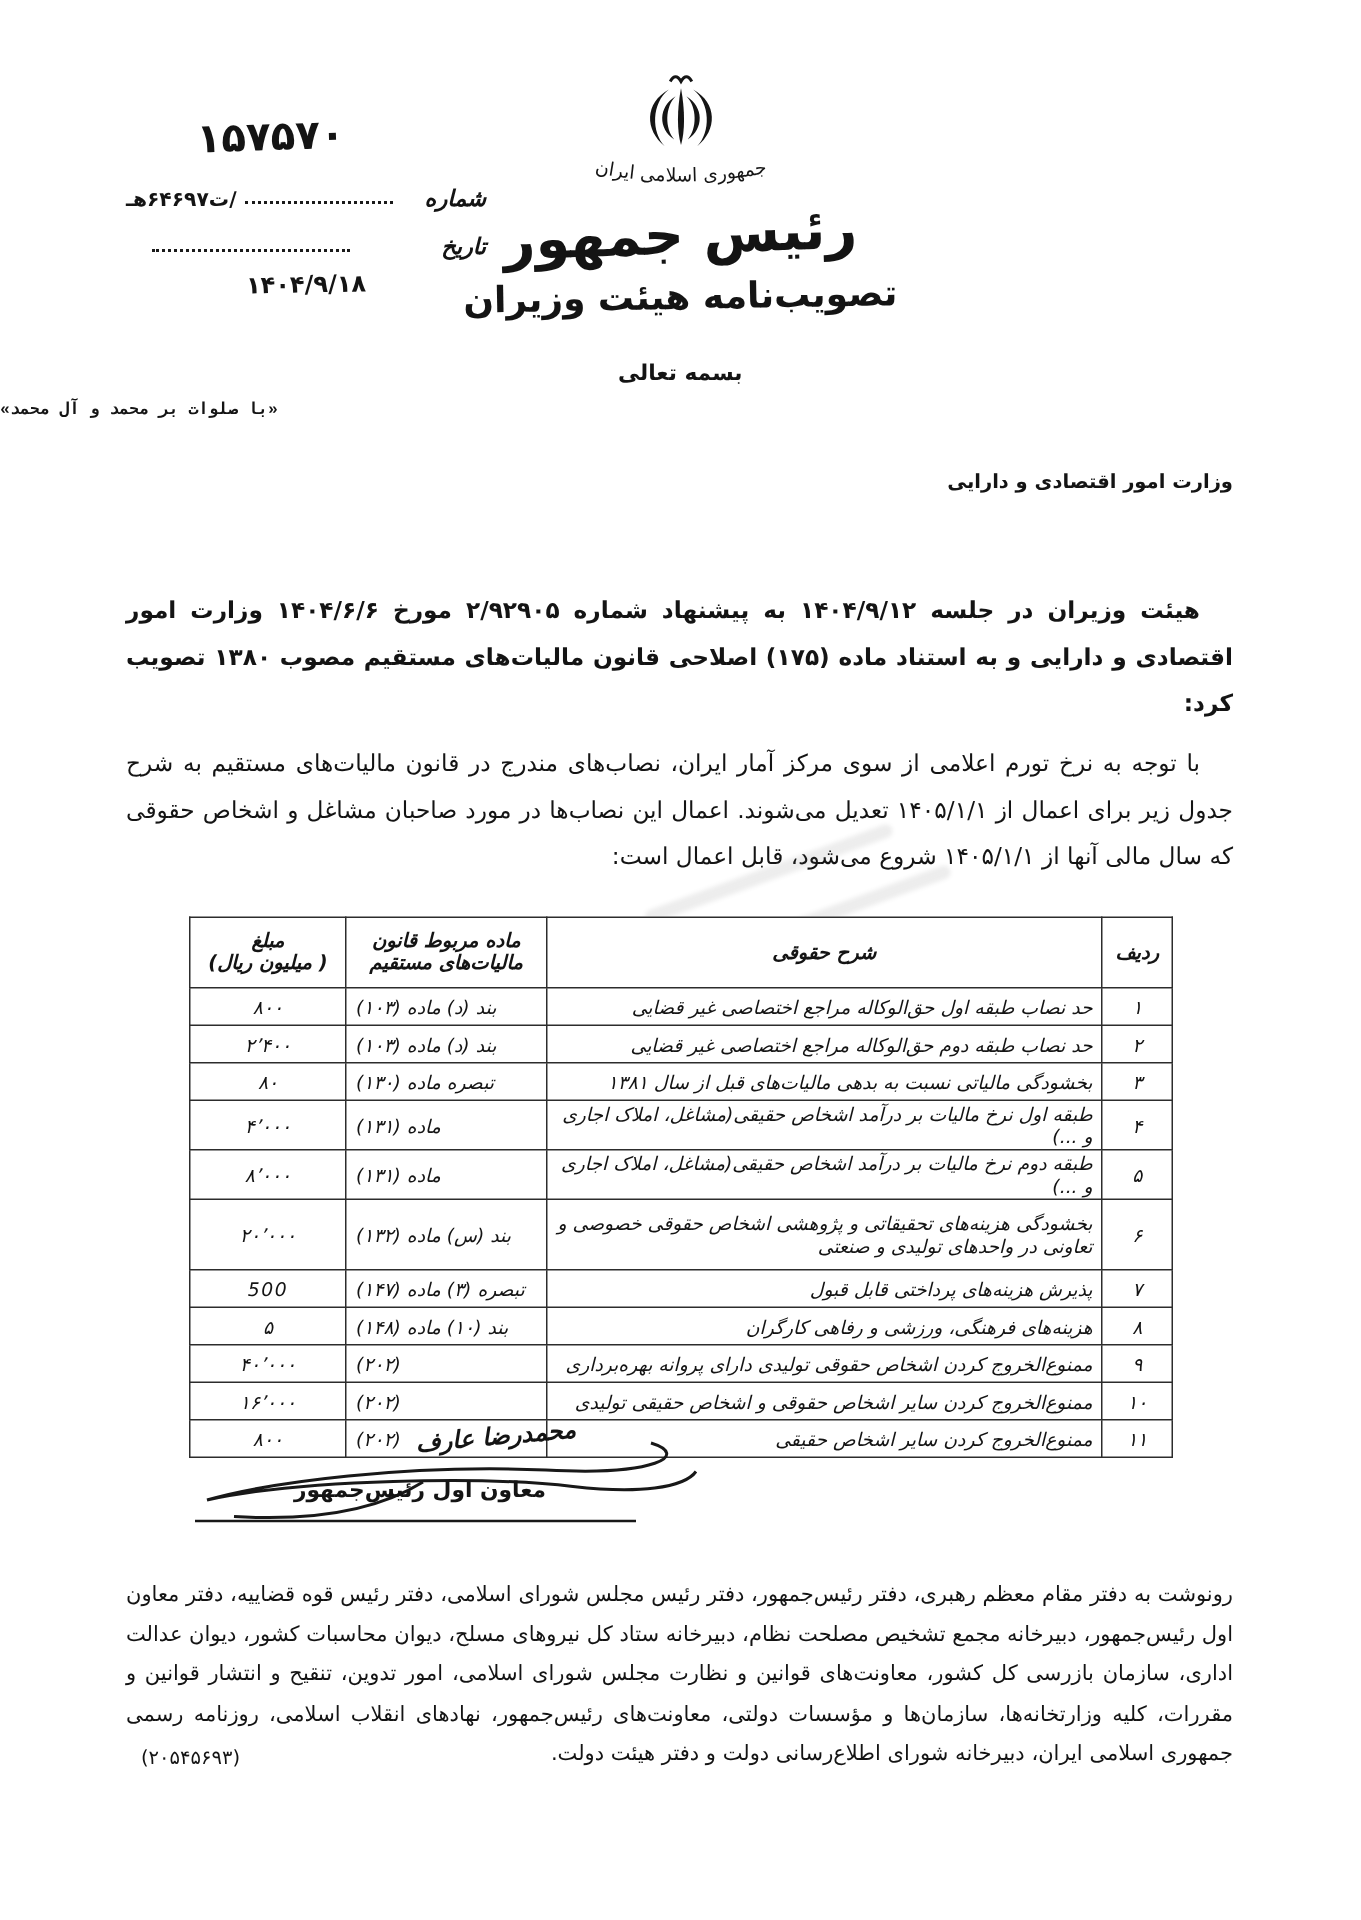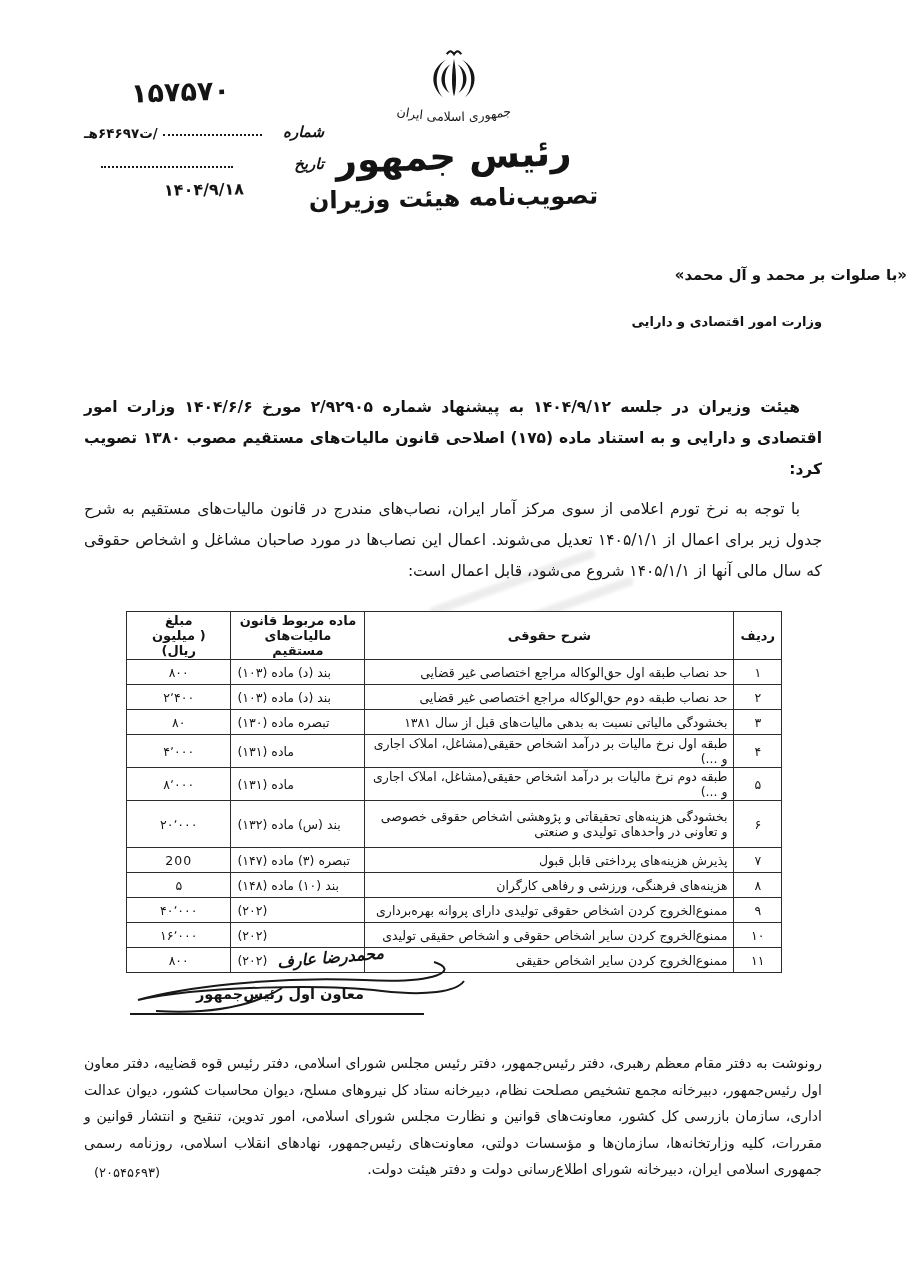--- a/index.html
+++ b/index.html
@@ -35,22 +35,22 @@
   .dots{flex:1; border-bottom:2px dotted #1a1a1a; margin:0 5px 5px 5px; height:12px;}
   .ref-suffix{font-size:13.5px; font-weight:bold; white-space:nowrap;margin-left:32px;}
   .hand-date{
     position:absolute; top:104px; right:82px;
     font-size:16px; font-weight:bold; letter-spacing:4px;
     transform:rotate(-1deg);
   }
   
   .invocation{position:absolute; top:241px; left:0; right:0; text-align:center;
     font-size:14.5px; font-weight:bold;}
-  .salutation{position:absolute; top:266px; left:0; right:0; text-align:right;
-    font-size:15px; font-weight:bold;}
+  .salutation{position:absolute; top:266px; left:0; right:0; text-align:left;
+    font-size:11px; font-weight:bold;font-family:Liberation Mono, monospace;}
   .addressee{position:absolute; top:314px; right:85px;
     font-size:13px; font-weight:bold;}
   
   .body-par{
     position:absolute; right:85px; width:738px;
     font-size:15.5px; line-height:31px; text-align:justify;
     text-indent:22px;
   }
   .par1{top:376px;font-weight:bold;}
   .par2{top:478px;}
@@ -60,21 +60,21 @@
   .watermark i{display:block; height:9px; border-radius:5px; background:#555; margin:30px 0;}
   .watermark i:nth-child(1){width:78%; margin-right:12%;}
   .watermark i:nth-child(2){width:92%;}
   .watermark i:nth-child(3){width:70%; margin-right:20%;}
   .watermark i:nth-child(4){width:85%; margin-right:5%;}
   
   .niso-table{
     position:absolute; top:611px; right:125px; width:656px;
     border-collapse:collapse; font-size:12.5px; background:#fff;
   }
-  .niso-table th,.niso-table td{border:1.5px solid #2c2c2c; padding:1px 6px;}
+  .niso-table th,.niso-table td{border:1.5px solid #2c2c2c; padding:1px 6px;font-style:italic;}
   .niso-table th{font-weight:bold; font-size:13px; height:44px; white-space:pre-line; text-align:center;}
   .niso-table td{height:22px;}
   .niso-table tr.tall td{height:44px;}
   .c-no{width:34px; text-align:center;}
   .c-desc{width:382px; text-align:right;}
   .c-art{width:126px; text-align:left;}
   .c-amt{width:96px; text-align:center; letter-spacing:1px;}
   
   .signature-block{position:absolute; left:122px; top:946px; width:350px; height:90px;}
   .signer-name{
@@ -129,20 +129,21 @@
           <path id="arcpath" d="M14,8 Q100,34 186,8" fill="none"></path>
         </defs>
       <text font-size="12.5" fill="#151515" font-family="DejaVu Sans, sans-serif">
         <textPath href="#arcpath" startOffset="50%" text-anchor="middle">جمهوری اسلامی ایران</textPath>
       </text>
     </svg>
     <div class="office-title">رئیس جمهور</div>
     <div class="doctype-title">تصویب‌نامه هیئت وزیران</div>
   </div>
 
+  <div class="invocation">بسمه تعالی</div>
   <div class="salutation">«با صلوات بر محمد و آل محمد»</div>
 
   <div class="addressee">وزارت امور اقتصادی و دارایی</div>
 
   <p class="body-par par1">هیئت وزیران در جلسه ۱۴۰۴/۹/۱۲ به پیشنهاد شماره ۲/۹۲۹۰۵ مورخ ۱۴۰۴/۶/۶ وزارت امور اقتصادی و دارایی و به استناد ماده (۱۷۵) اصلاحی قانون مالیات‌های مستقیم مصوب ۱۳۸۰ تصویب کرد:</p>
   <p class="body-par par2">با توجه به نرخ تورم اعلامی از سوی مرکز آمار ایران، نصاب‌های مندرج در قانون مالیات‌های مستقیم به شرح جدول زیر برای اعمال از ۱۴۰۵/۱/۱ تعدیل می‌شوند. اعمال این نصاب‌ها در مورد صاحبان مشاغل و اشخاص حقوقی که سال مالی آنها از ۱۴۰۵/۱/۱ شروع می‌شود، قابل اعمال است:</p>
 
   <div class="watermark">
       <i></i>
       <i></i>
@@ -195,21 +196,21 @@
         <tr class="tall">
           <td class="c-no">۶</td>
           <td class="c-desc">بخشودگی هزینه‌های تحقیقاتی و پژوهشی اشخاص حقوقی خصوصی و تعاونی در واحدهای تولیدی و صنعتی</td>
           <td class="c-art">بند (س) ماده (۱۳۲)</td>
           <td class="c-amt">۲۰٬۰۰۰</td>
         </tr>
         <tr>
           <td class="c-no">۷</td>
           <td class="c-desc">پذیرش هزینه‌های پرداختی قابل قبول</td>
           <td class="c-art">تبصره (۳) ماده (۱۴۷)</td>
-          <td class="c-amt">200</td>
+          <td class="c-amt">500</td>
         </tr>
         <tr>
           <td class="c-no">۸</td>
           <td class="c-desc">هزینه‌های فرهنگی، ورزشی و رفاهی کارگران</td>
           <td class="c-art">بند (۱۰) ماده (۱۴۸)</td>
           <td class="c-amt">۵</td>
         </tr>
         <tr>
           <td class="c-no">۹</td>
           <td class="c-desc">ممنوع‌الخروج کردن اشخاص حقوقی تولیدی دارای پروانه بهره‌برداری</td>

